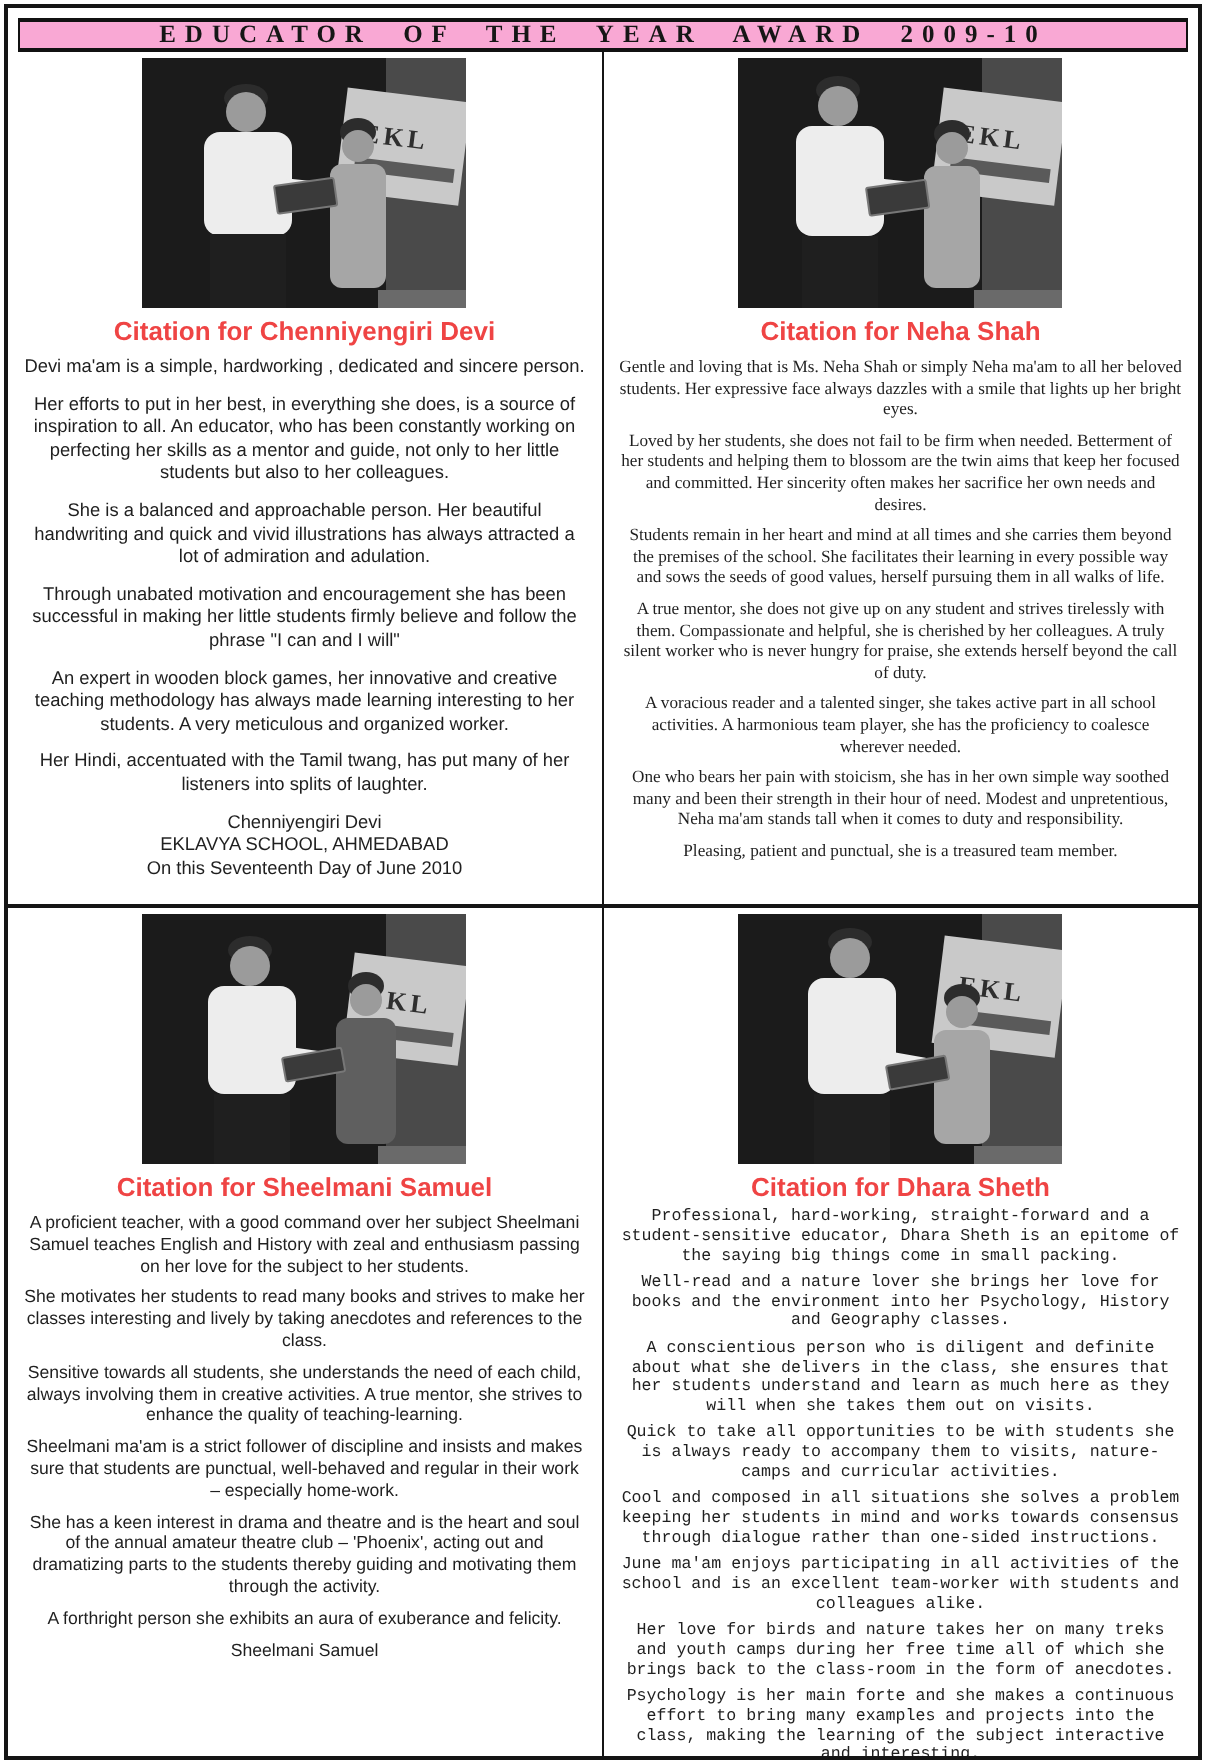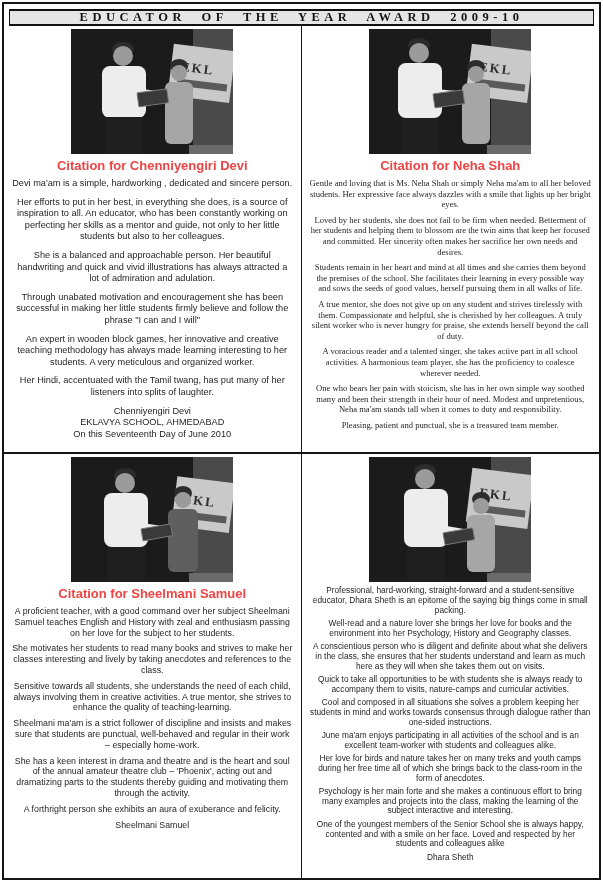--- a/index.html
+++ b/index.html
@@ -3,21 +3,21 @@
 <meta charset="utf-8">
 <style>
   html,body{margin:0;padding:0;background:#fff;}
   .page{
     position:relative;width:603px;height:882px;background:#ffffff;
     font-family:"Liberation Sans",sans-serif;color:#1f1f1f;overflow:hidden;
   }
   .frame{position:absolute;inset:2px;border:2px solid #151515;pointer-events:none;z-index:5;}
   .header-bar{
     position:absolute;left:9px;right:9px;top:9px;height:13px;
-    background:#e5e5e5;border-top:2px solid #111;border-bottom:2px solid #111;
+    background:#f9a8d4;border-top:2px solid #111;border-bottom:2px solid #111;
     border-left:1px solid #111;border-right:1px solid #111;
     display:flex;align-items:center;justify-content:center;z-index:2;
   }
   .header-title{
     font-family:"Liberation Serif",serif;font-weight:bold;font-size:12.5px;
     letter-spacing:4.5px;word-spacing:8px;color:#161616;white-space:nowrap;
   }
   .grid{
     position:absolute;top:26px;left:4px;right:4px;bottom:4px;
     display:grid;grid-template-columns:1fr 1fr;grid-template-rows:428px 1fr;
@@ -29,21 +29,21 @@
   .photo{display:block;margin:3px auto 4px;width:162px;height:125px;}
   .citation-title{margin:2px 0 5px;font-size:13px;font-weight:bold;color:#ef4444;}
   .quadrant p{margin:0 0 6px;}
   .q1 p,.q1 .signature{font-size:9.2px;line-height:11.6px;}
   .q1 p{margin-bottom:7px;}
   .q2 p,.q2 .signature{font-size:8.6px;line-height:10.6px;}
   .q2 p{margin-bottom:5px;font-family:Liberation Serif, serif;}
   .q3 p,.q3 .signature{font-size:8.8px;line-height:10.8px;}
   .q3 p{margin-bottom:5px;}
   .q4 p,.q4 .signature{font-size:8.3px;line-height:9.8px;}
-  .q4 p{margin-bottom:3.5px;}
+  .q4 p{margin-bottom:3.5px;font-family:Liberation Mono, monospace;}
   .q4 .citation-title{margin-bottom:3px;}
   .signature{margin-top:1px;}
   
   .photo .bg{fill:#1b1b1b;}
   .photo .wall{fill:#4a4a4a;}
   .photo .banner{fill:#c9c9c9;}
   .photo .banner-band{fill:#5a5a5a;}
   .photo .banner-text{fill:#2e2e2e;font-family:"Liberation Serif",serif;font-weight:bold;font-size:13px;letter-spacing:2px;}
   .photo .shirt{fill:#ededed;}
   .photo .skin{fill:#9b9b9b;}
@@ -177,20 +177,21 @@
         <circle class="skin" cx="56" cy="22" r="10"></circle>
         <rect class="shirt" x="35" y="32" width="44" height="58" rx="8"></rect>
         <rect class="shirt" x="72" y="68" width="26" height="9" rx="4" transform="rotate(10 72 68)"></rect>
         <rect class="trousers" x="38" y="90" width="38" height="35"></rect>
         <ellipse class="hair" cx="112" cy="42" rx="9" ry="7"></ellipse>
         <circle class="skin" cx="112" cy="49" r="8"></circle>
         <rect class="sari" x="98" y="58" width="28" height="57" rx="6"></rect>
         <rect class="cert" x="74" y="76" width="30" height="12" rx="1" transform="rotate(-10 74 76)"></rect>
         <rect class="table" x="118" y="116" width="44" height="9"></rect>
       </svg>
+      <h2 class="citation-title">Citation for Dhara Sheth</h2>
       <p>Professional, hard-working, straight-forward and a student-sensitive educator, Dhara Sheth is an epitome of the saying big things come in small packing.</p>
       <p>Well-read and a nature lover she brings her love for books and the environment into her Psychology, History and Geography classes.</p>
       <p>A conscientious person who is diligent and definite about what she delivers in the class, she ensures that her students understand and learn as much here as they will when she takes them out on visits.</p>
       <p>Quick to take all opportunities to be with students she is always ready to accompany them to visits, nature-camps and curricular activities.</p>
       <p>Cool and composed in all situations she solves a problem keeping her students in mind and works towards consensus through dialogue rather than one-sided instructions.</p>
       <p>June ma'am enjoys participating in all activities of the school and is an excellent team-worker with students and colleagues alike.</p>
       <p>Her love for birds and nature takes her on many treks and youth camps during her free time all of which she brings back to the class-room in the form of anecdotes.</p>
       <p>Psychology is her main forte and she makes a continuous effort to bring many examples and projects into the class, making the learning of the subject interactive and interesting.</p>
       <p>One of the youngest members of the Senior School she is always happy, contented and with a smile on her face. Loved and respected by her students and colleagues alike</p>
       <div class="signature">

